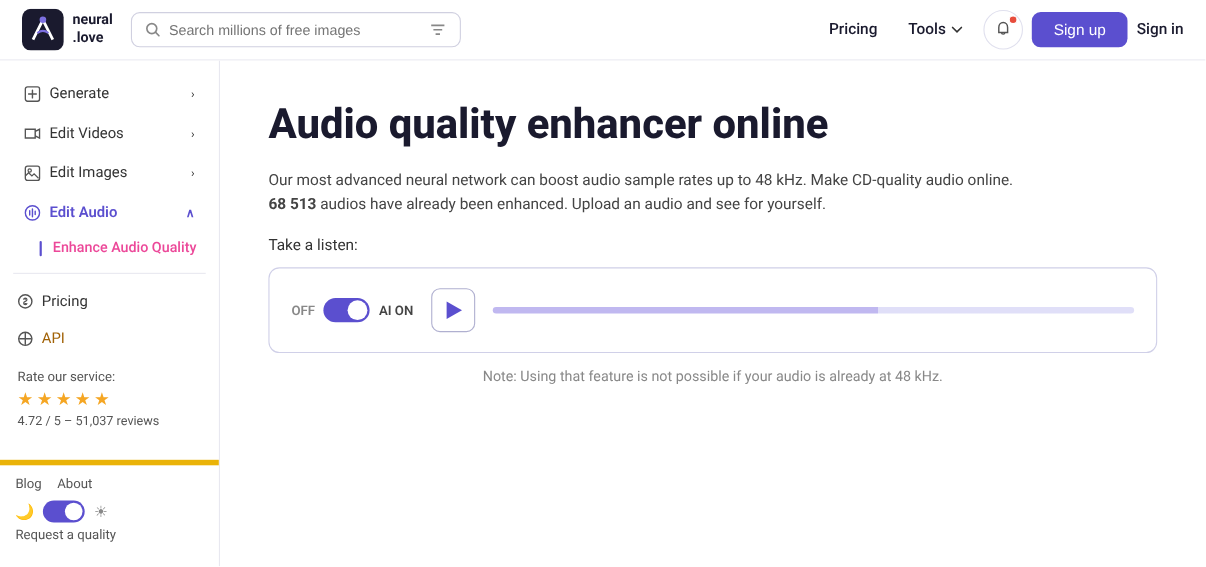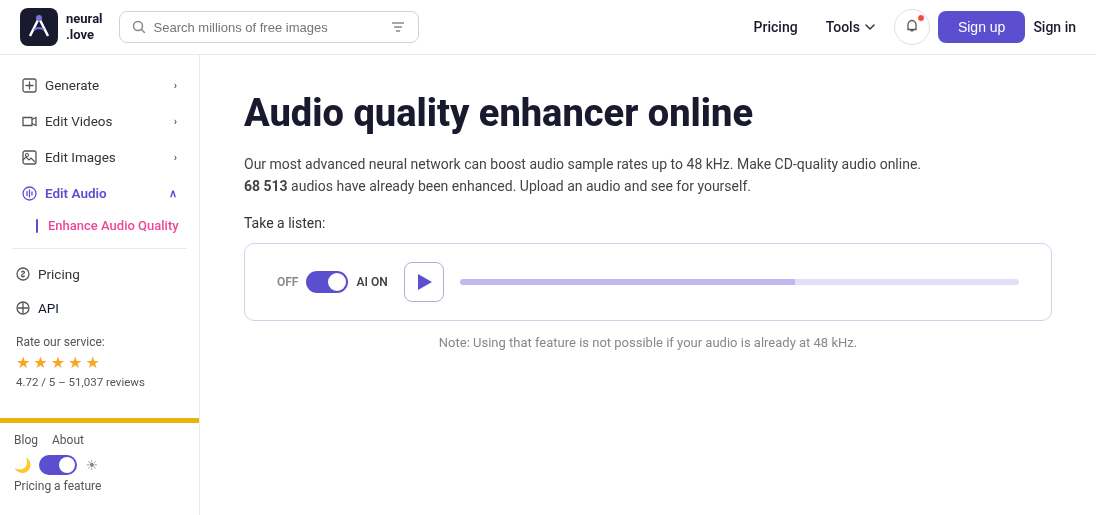--- a/index.html
+++ b/index.html
@@ -75,21 +75,21 @@
     .sidebar-sub-item::before { content: ''; display: inline-block; width: 2px; height: 14px; background: #5b4fcf; border-radius: 2px; margin-right: 4px; }
 
     .sidebar-divider { border: none; border-top: 1px solid #e8e8f0; margin: 8px 12px; }
 
     .sidebar-pricing {
       display: flex; align-items: center; gap: 8px; padding: 9px 16px;
       font-size: 13.5px; color: #333; cursor: pointer;
     }
     .sidebar-api {
       display: flex; align-items: center; gap: 8px; padding: 9px 16px;
-      font-size: 13.5px; color: #0f172a; cursor: pointer;
+      font-size: 13.5px; color: #a16207; cursor: pointer;
     }
     .rate-section { padding: 10px 16px; }
     .rate-label { font-size: 12px; color: #555; margin-bottom: 4px; }
     .stars { display: flex; gap: 3px; font-size: 16px; color: #f5a623; }
     .rate-text { font-size: 11.5px; color: #555; margin-top: 3px; }
 
     .sidebar-bottom { margin-top: auto; padding: 10px 14px; border-top: 5px solid #eab308; }
     .sidebar-links { display: flex; gap: 14px; font-size: 12px; color: #555; margin-bottom: 8px; }
     .sidebar-links span { cursor: pointer; }
     .theme-controls { display: flex; align-items: center; gap: 8px; }
@@ -113,21 +113,21 @@
 
     .page-title {
       font-size: 38px; font-weight: 800; color: #1a1a2e; margin-bottom: 16px; line-height: 1.2;
     }
     .page-desc { font-size: 14px; color: #444; line-height: 1.6; max-width: 760px; margin-bottom: 4px; }
     .page-desc strong { font-weight: 700; }
     .take-listen { font-size: 14px; color: #333; margin: 18px 0 12px; }
 
     
     .audio-card {
-      border: 1.5px solid #d0d0e8; border-radius: 10px; padding: 18px 32px;
+      border: 1.5px solid #d0d0e8; border-radius: 10px; padding: 18px 20px;
       display: flex; align-items: center; gap: 16px; max-width: 860px; margin-bottom: 14px;
       background: #fff;
     }
     .ai-toggle-group { display: flex; align-items: center; gap: 8px; flex-shrink: 0; }
     .off-label { font-size: 12px; color: #888; font-weight: 600; }
     .toggle-pill {
       width: 42px; height: 22px; background: #5b4fcf; border-radius: 11px;
       position: relative; cursor: pointer; display: flex; align-items: center; padding: 2px;
     }
     .toggle-knob {
@@ -292,21 +292,21 @@
           <span>Blog</span>
           <span>About</span>
         </div>
         <div class="theme-controls">
           <span class="theme-moon">🌙</span>
           <div class="theme-toggle">
             <div class="theme-toggle-knob"></div>
           </div>
           <span class="theme-sun">☀</span>
         </div>
-        <div class="sidebar-request">Pricing a feature</div>
+        <div class="sidebar-request">Request a quality</div>
       </div>
     </aside>
 
     <main class="main-content">
       <h1 class="page-title">Audio quality enhancer online</h1>
 
       <p class="page-desc">
         <span>Our most advanced neural network can boost audio sample rates up to 48 kHz. Make CD-quality audio online.</span><br>
         <strong>68 513</strong><span> audios have already been enhanced. Upload an audio and see for yourself.</span>
       </p>

